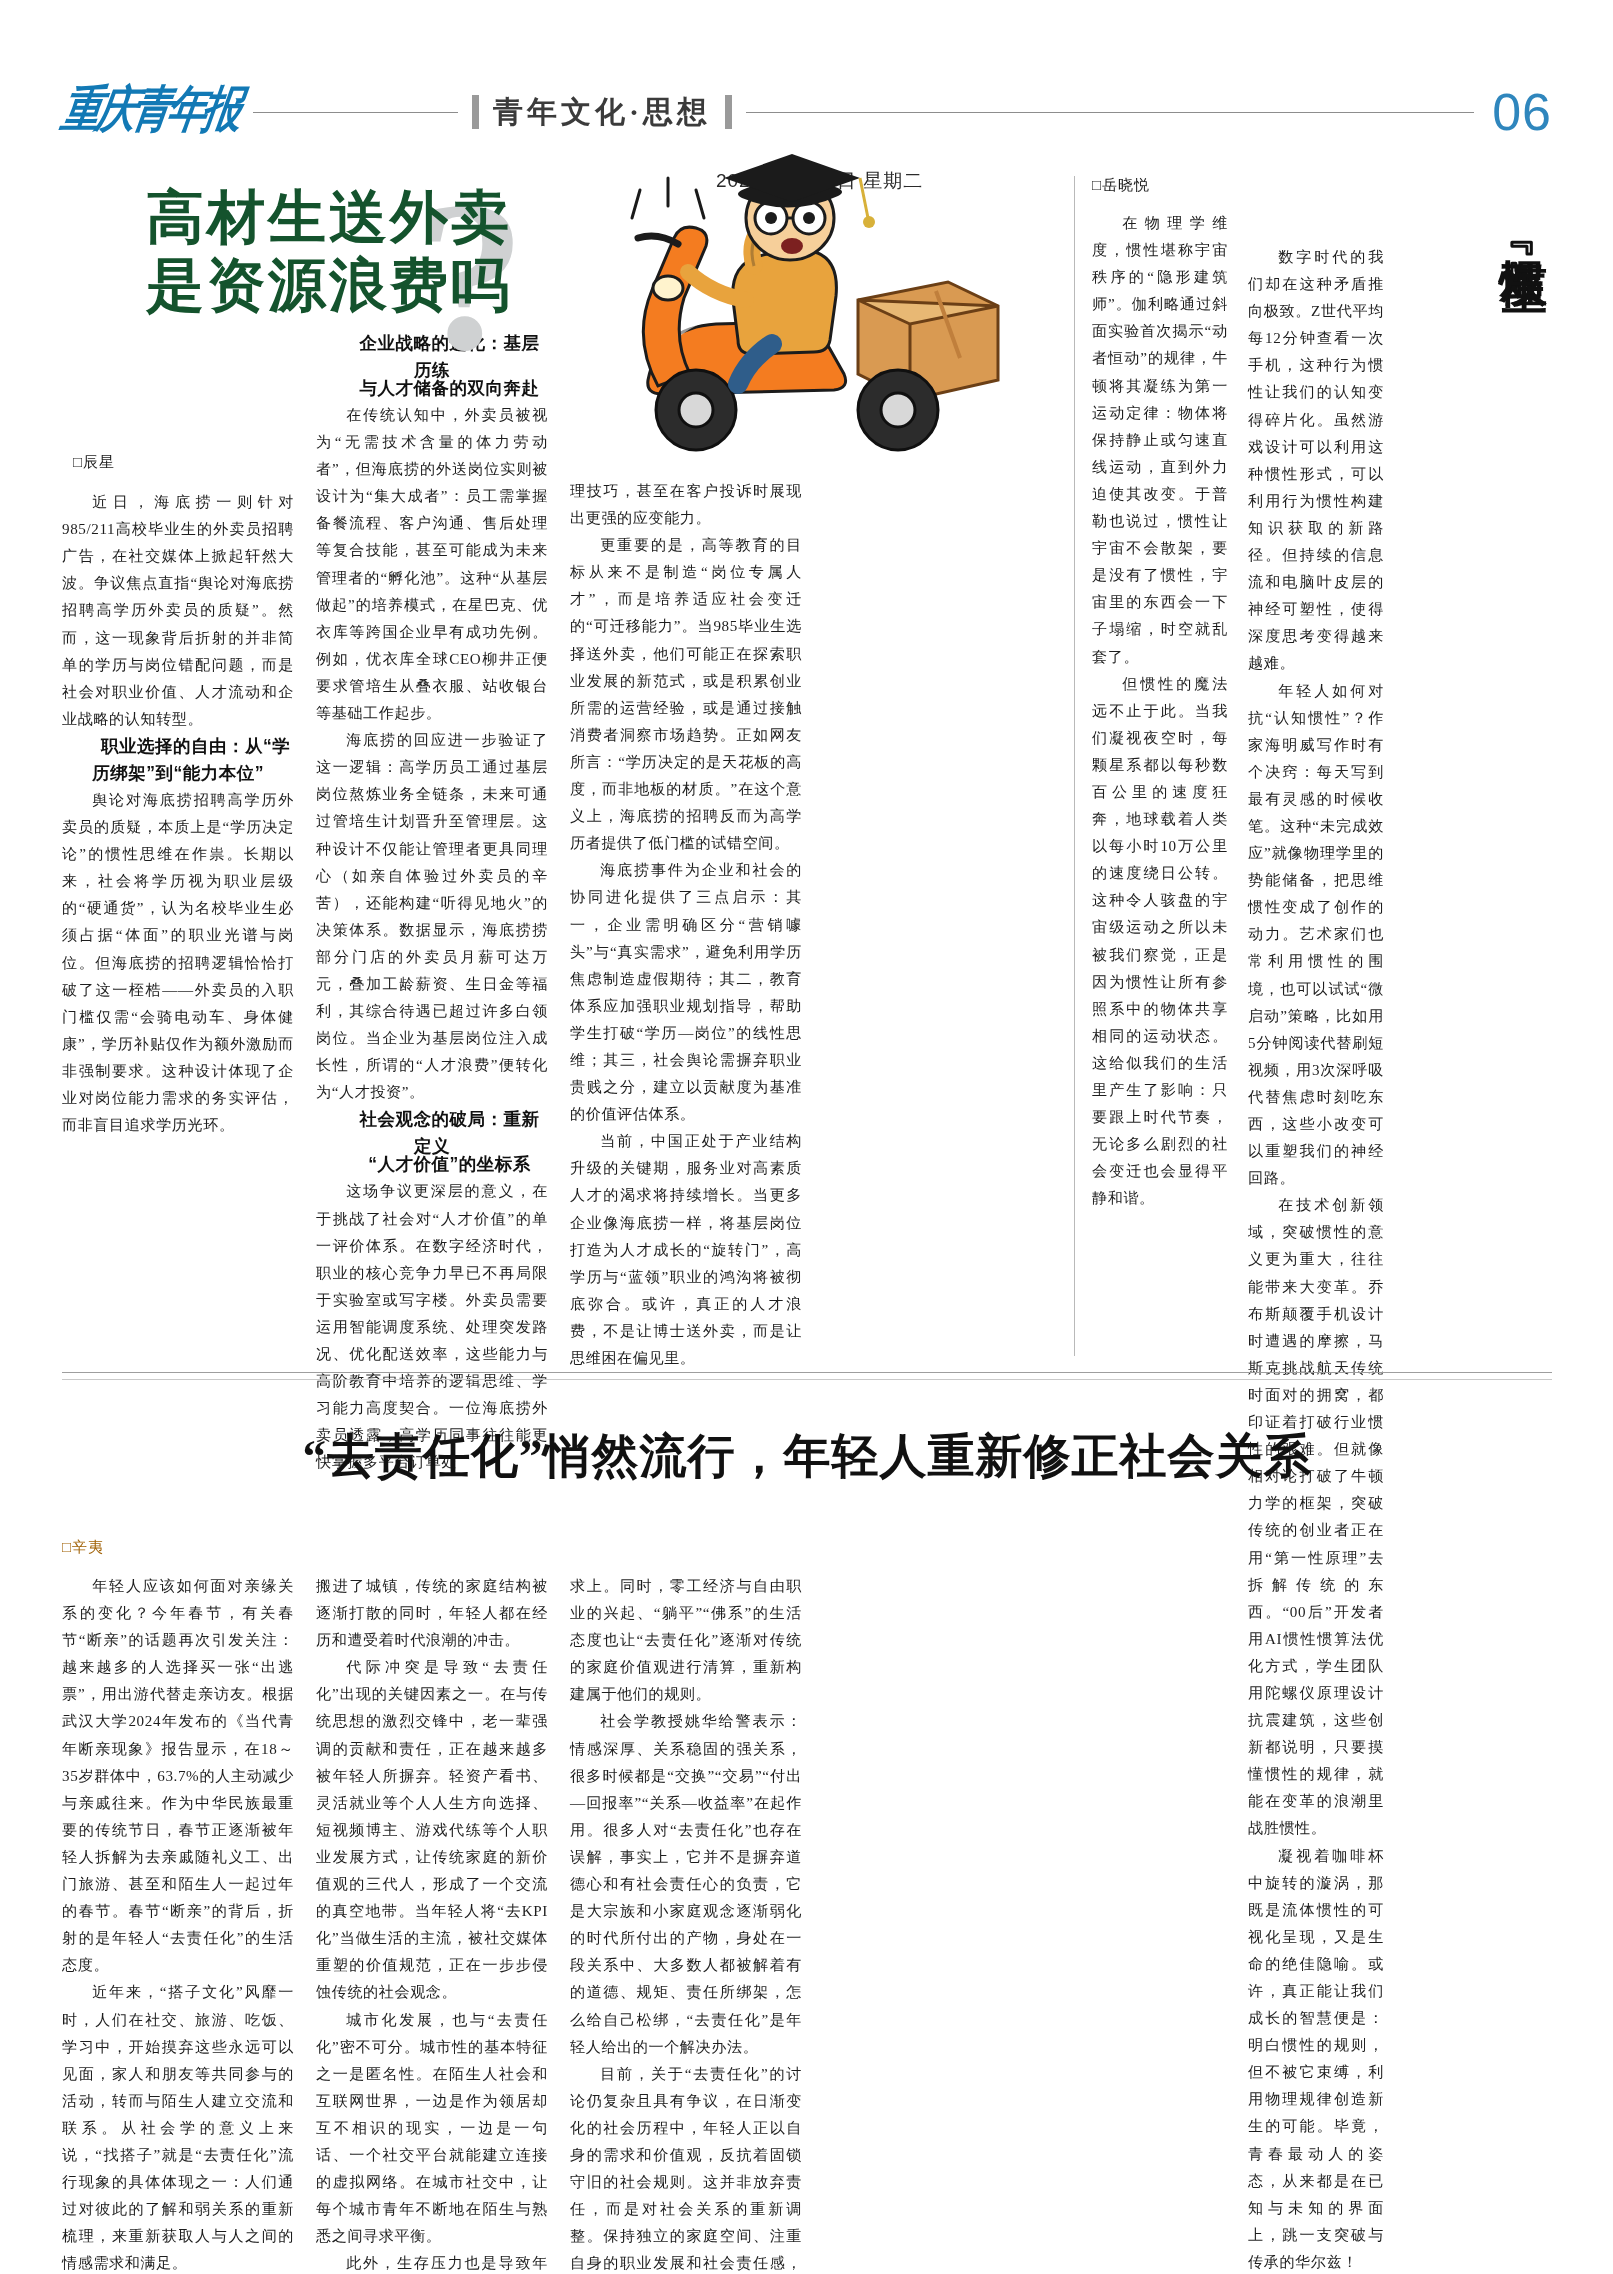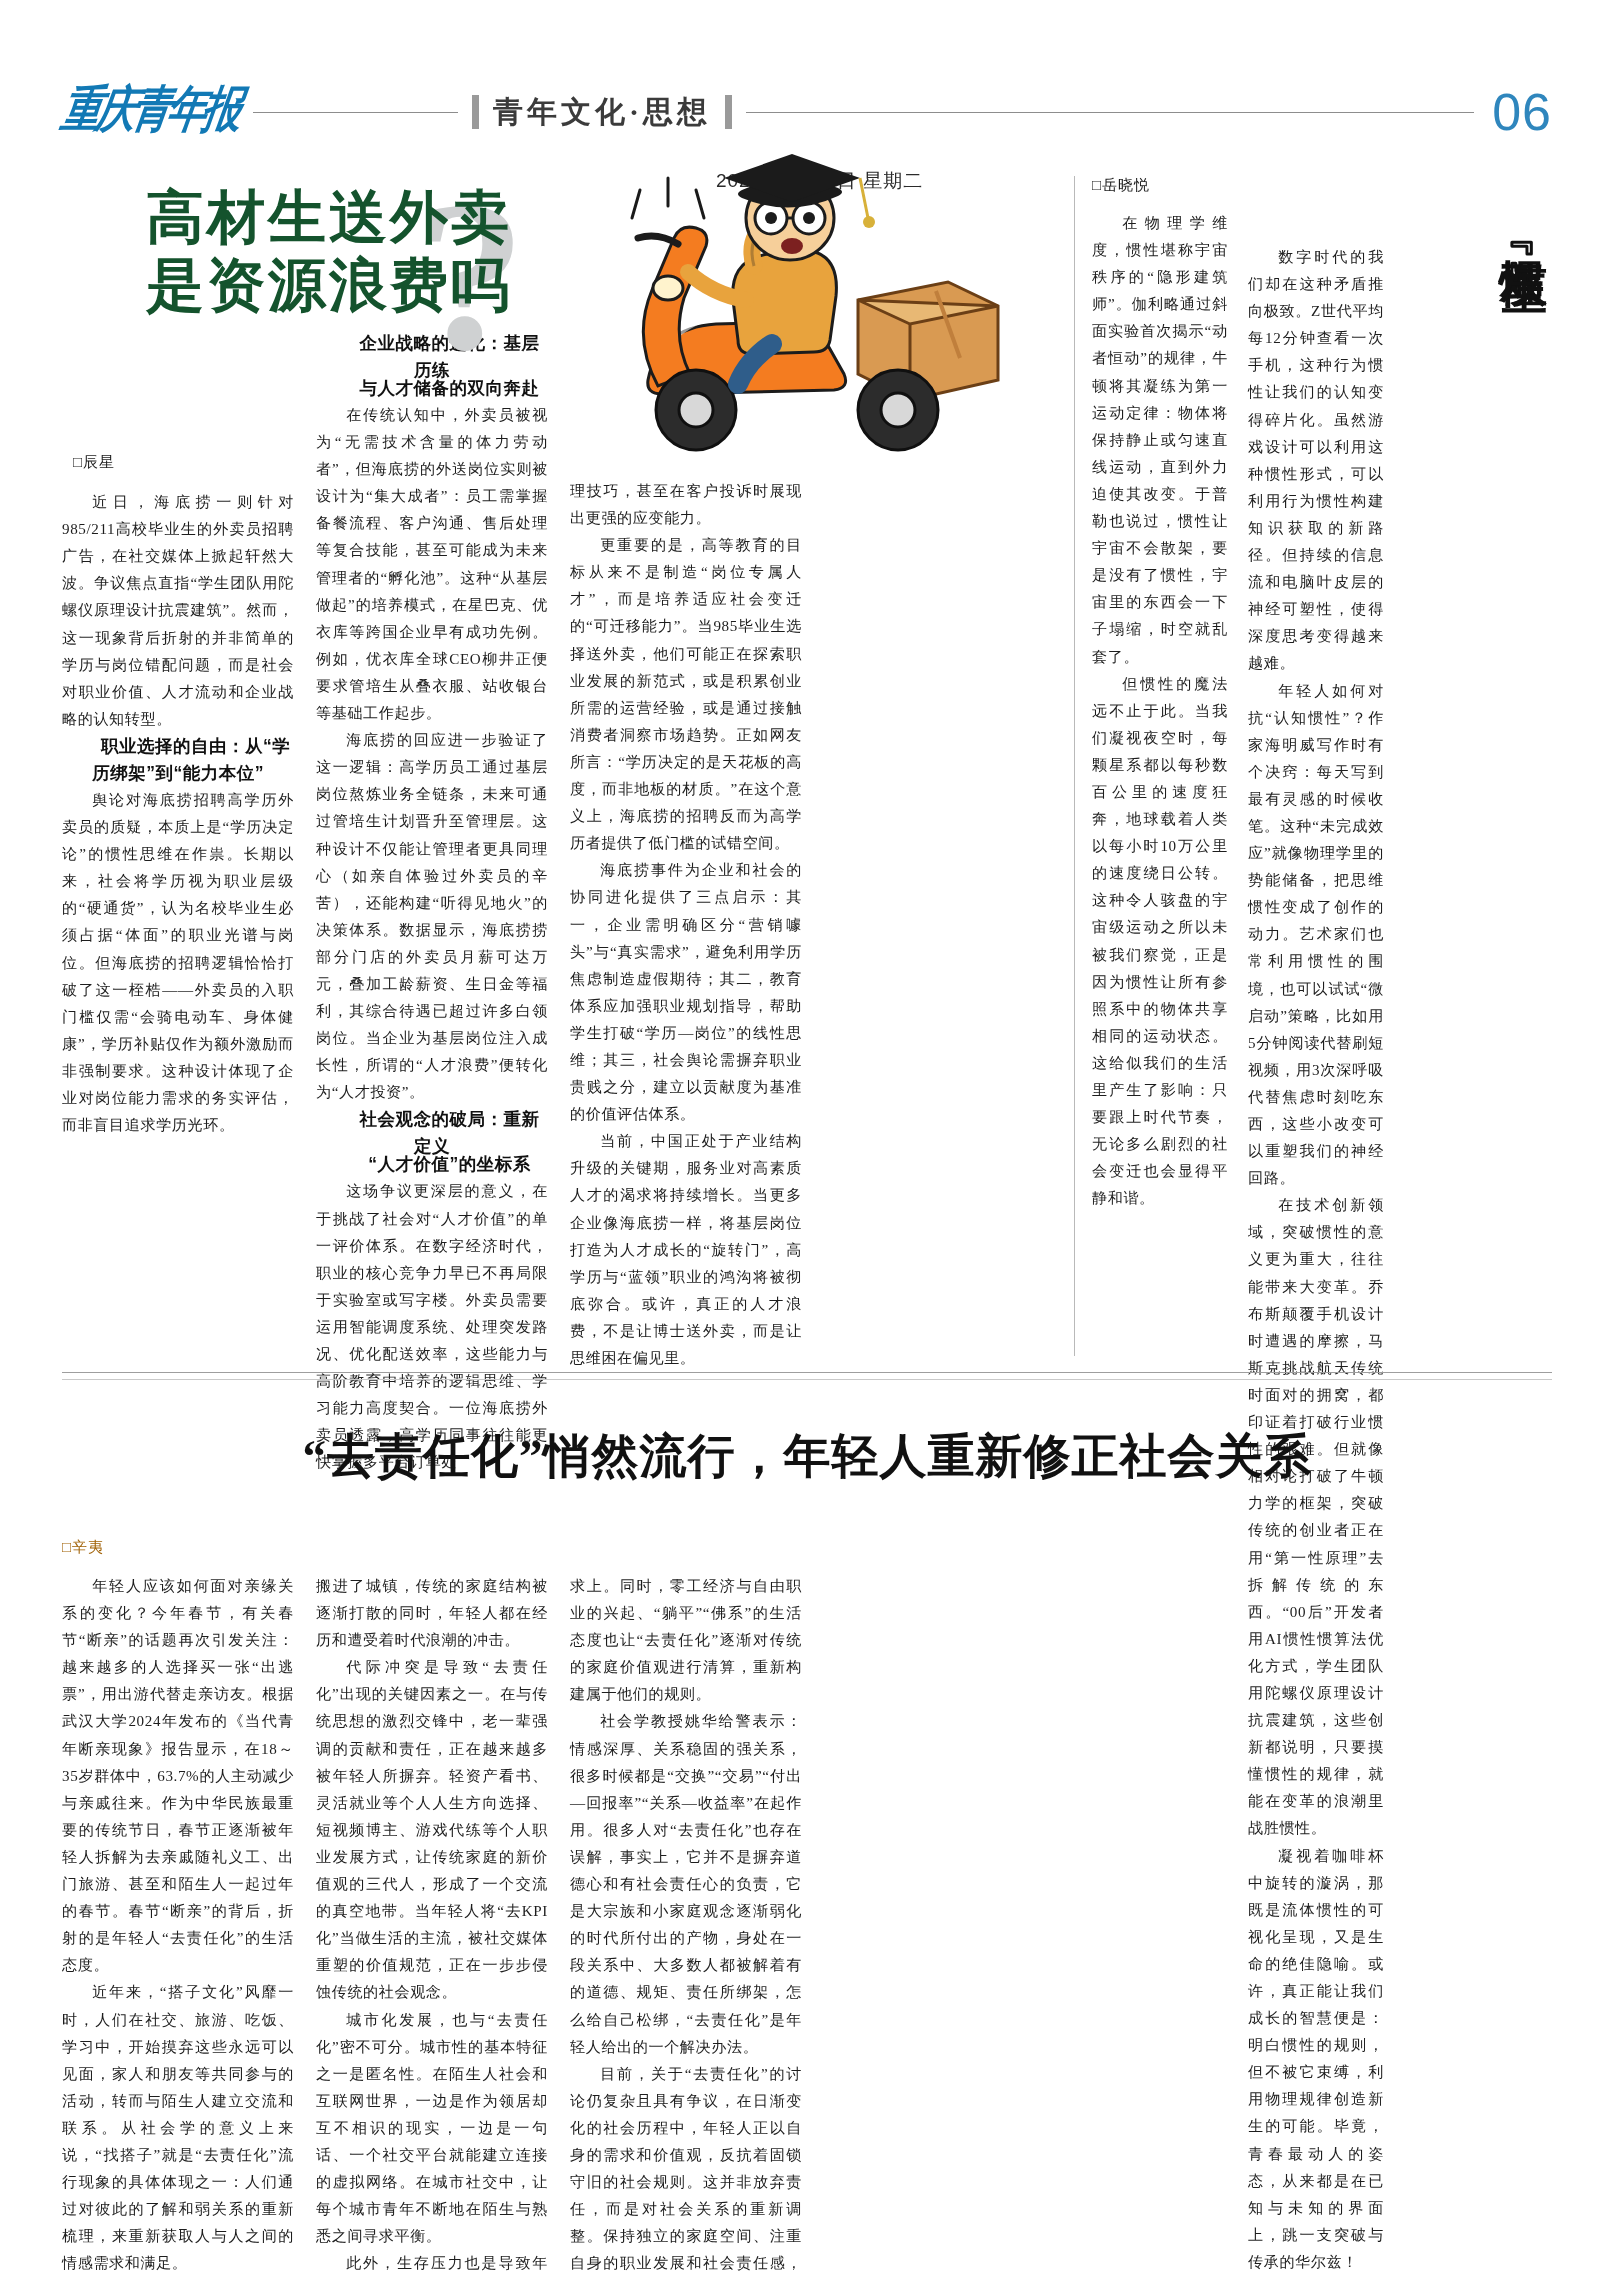--- a/index.html
+++ b/index.html
@@ -330,21 +330,21 @@
         <path d="M214 42 q46 -22 96 -2 q8 4 0 8 q-48 22 -96 2 q-8 -4 0 -8z" fill="#1b1b1b"></path>
         <polygon points="196,30 264,6 332,30 264,54" fill="#1b1b1b"></polygon>
         <line x1="332" y1="30" x2="340" y2="70" stroke="#d8b13a" stroke-width="3"></line>
         <circle cx="341" cy="74" r="6" fill="#d8b13a"></circle>
       </g>
     </svg>
   </div>
 
   <div class="col" id="a1c1">
     <div class="byline">□辰星</div>
-    <p>近日，海底捞一则针对985/211高校毕业生的外卖员招聘广告，在社交媒体上掀起轩然大波。争议焦点直指“学生团队用陀螺仪原理设计抗震建筑”。然而，这一现象背后折射的并非简单的学历与岗位错配问题，而是社会对职业价值、人才流动和企业战略的认知转型。</p>
+    <p>近日，海底捞一则针对985/211高校毕业生的外卖员招聘广告，在社交媒体上掀起轩然大波。争议焦点直指“舆论对海底捞招聘高学历外卖员的质疑”。然而，这一现象背后折射的并非简单的学历与岗位错配问题，而是社会对职业价值、人才流动和企业战略的认知转型。</p>
     <p class="subhead">职业选择的自由：从“学历绑架”到“能力本位”</p>
     <p>舆论对海底捞招聘高学历外卖员的质疑，本质上是“学历决定论”的惯性思维在作祟。长期以来，社会将学历视为职业层级的“硬通货”，认为名校毕业生必须占据“体面”的职业光谱与岗位。但海底捞的招聘逻辑恰恰打破了这一桎梏——外卖员的入职门槛仅需“会骑电动车、身体健康”，学历补贴仅作为额外激励而非强制要求。这种设计体现了企业对岗位能力需求的务实评估，而非盲目追求学历光环。</p>
   </div>
 
   <div class="col" id="a1c2">
     <p class="subhead">企业战略的进化：基层历练</p>
     <p class="subhead" style="margin-top:-9px">与人才储备的双向奔赴</p>
     <p>在传统认知中，外卖员被视为“无需技术含量的体力劳动者”，但海底捞的外送岗位实则被设计为“集大成者”：员工需掌握备餐流程、客户沟通、售后处理等复合技能，甚至可能成为未来管理者的“孵化池”。这种“从基层做起”的培养模式，在星巴克、优衣库等跨国企业早有成功先例。例如，优衣库全球CEO柳井正便要求管培生从叠衣服、站收银台等基础工作起步。</p>
     <p>海底捞的回应进一步验证了这一逻辑：高学历员工通过基层岗位熬炼业务全链条，未来可通过管培生计划晋升至管理层。这种设计不仅能让管理者更具同理心（如亲自体验过外卖员的辛苦），还能构建“听得见地火”的决策体系。数据显示，海底捞捞部分门店的外卖员月薪可达万元，叠加工龄薪资、生日金等福利，其综合待遇已超过许多白领岗位。当企业为基层岗位注入成长性，所谓的“人才浪费”便转化为“人才投资”。</p>
     <p class="subhead">社会观念的破局：重新定义</p>

